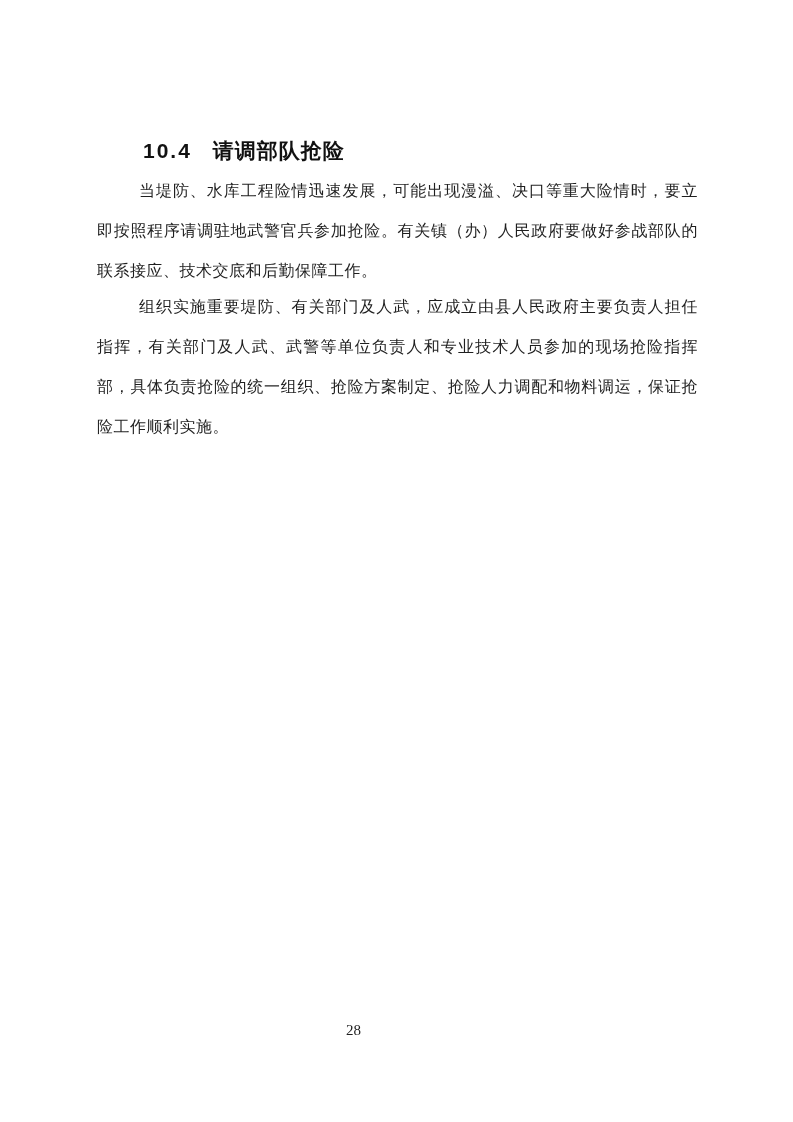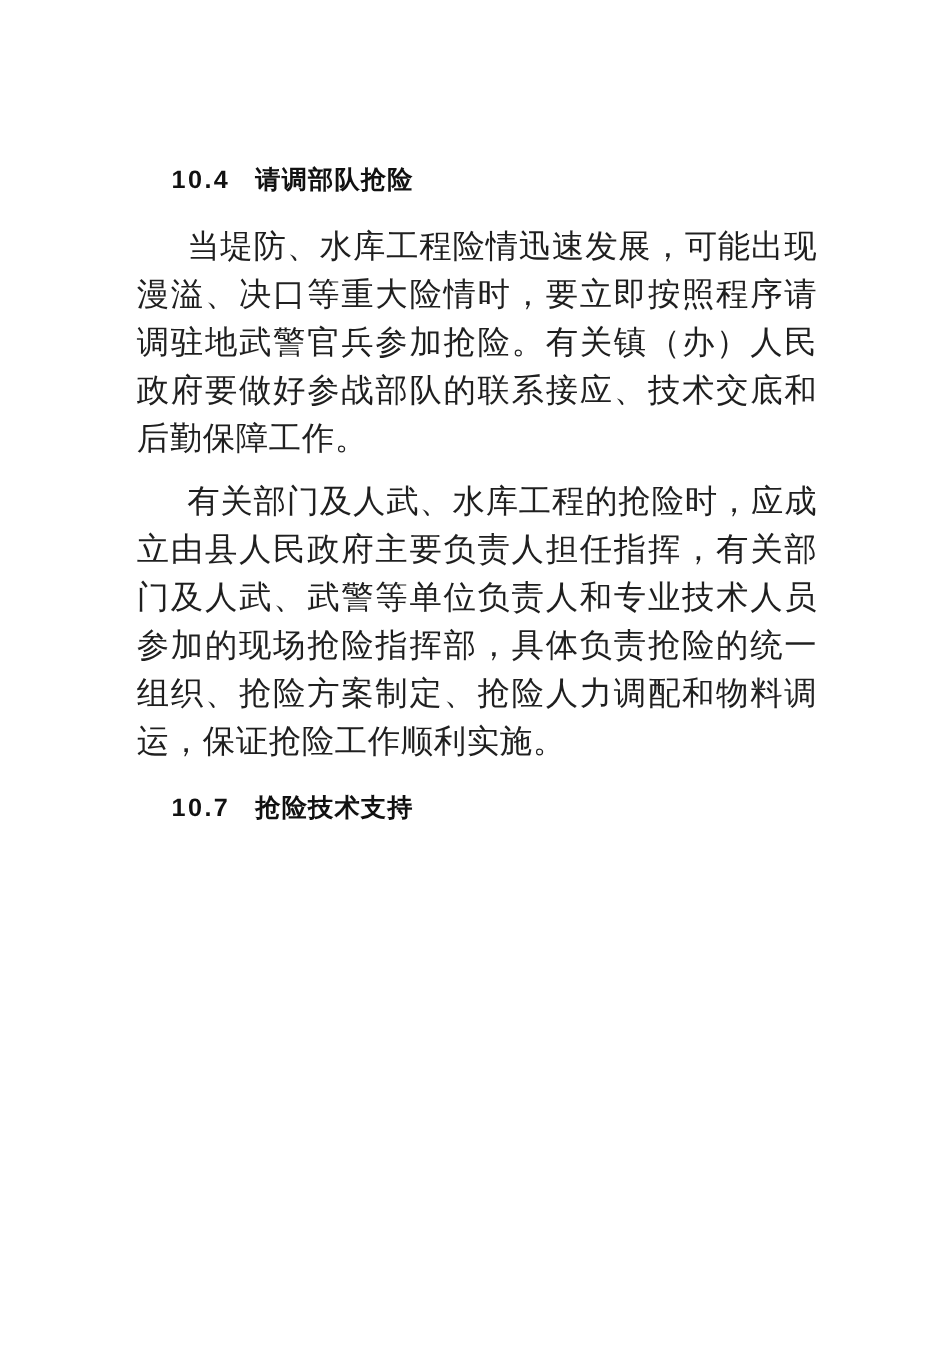--- a/index.html
+++ b/index.html
@@ -36,23 +36,23 @@
     line-height: 40px;
     color: var(--heading, #111111);
     letter-spacing: 1px;
     white-space: nowrap;
   }
   .heading-num {
     margin-right: 14px;
     letter-spacing: 2px;
   }
   .para {
-    margin: 17px;
-    font-family: Liberation Mono, monospace;
-    font-size: 27px;
+    margin: 0;
+    font-family: Liberation Serif, serif;
+    font-size: 16px;
     line-height: 40px;
     text-indent: 42px;
     text-align: justify;
     text-justify: inter-character;
     letter-spacing: 0.5px;
     color: var(--text, #1f1f1f);
   }
   .footer {
     position: absolute;
     top: 1020px;
@@ -76,26 +76,25 @@
     <section class="doc-section">
       <h2 class="heading">
         <span class="heading-num">10.4</span>
         <span class="heading-title">请调部队抢险</span>
       </h2>
       <p class="para">当堤防、水库工程险情迅速发展，可能出现漫溢、决口等重大险情时，要立即按照程序请调驻地武警官兵参加抢险。有关镇（办）人民政府要做好参战部队的联系接应、技术交底和后勤保障工作。</p>
     </section>
 
 
     <section class="doc-section">
-      <p class="para">有关部门及人武、水库工程的抢险时，应成立由县人民政府主要负责人担任指挥，有关部门及人武、武警等单位负责人和专业技术人员参加的现场抢险指挥部，具体负责抢险的统一组织、抢险方案制定、抢险人力调配和物料调运，保证抢险工作顺利实施。</p>
+      <p class="para">组织实施重要堤防、有关部门及人武，应成立由县人民政府主要负责人担任指挥，有关部门及人武、武警等单位负责人和专业技术人员参加的现场抢险指挥部，具体负责抢险的统一组织、抢险方案制定、抢险人力调配和物料调运，保证抢险工作顺利实施。</p>
     </section>
 
     <section class="doc-section">
-      <h2 class="heading">
-        <span class="heading-num">10.7</span>
-        <span class="heading-title">抢险技术支持</span>
-      </h2>
     </section>
 
 
   </div>
 
+  <div class="footer">
+    <span class="page-number">28</span>
+  </div>
 </div>
 
 </body></html>

